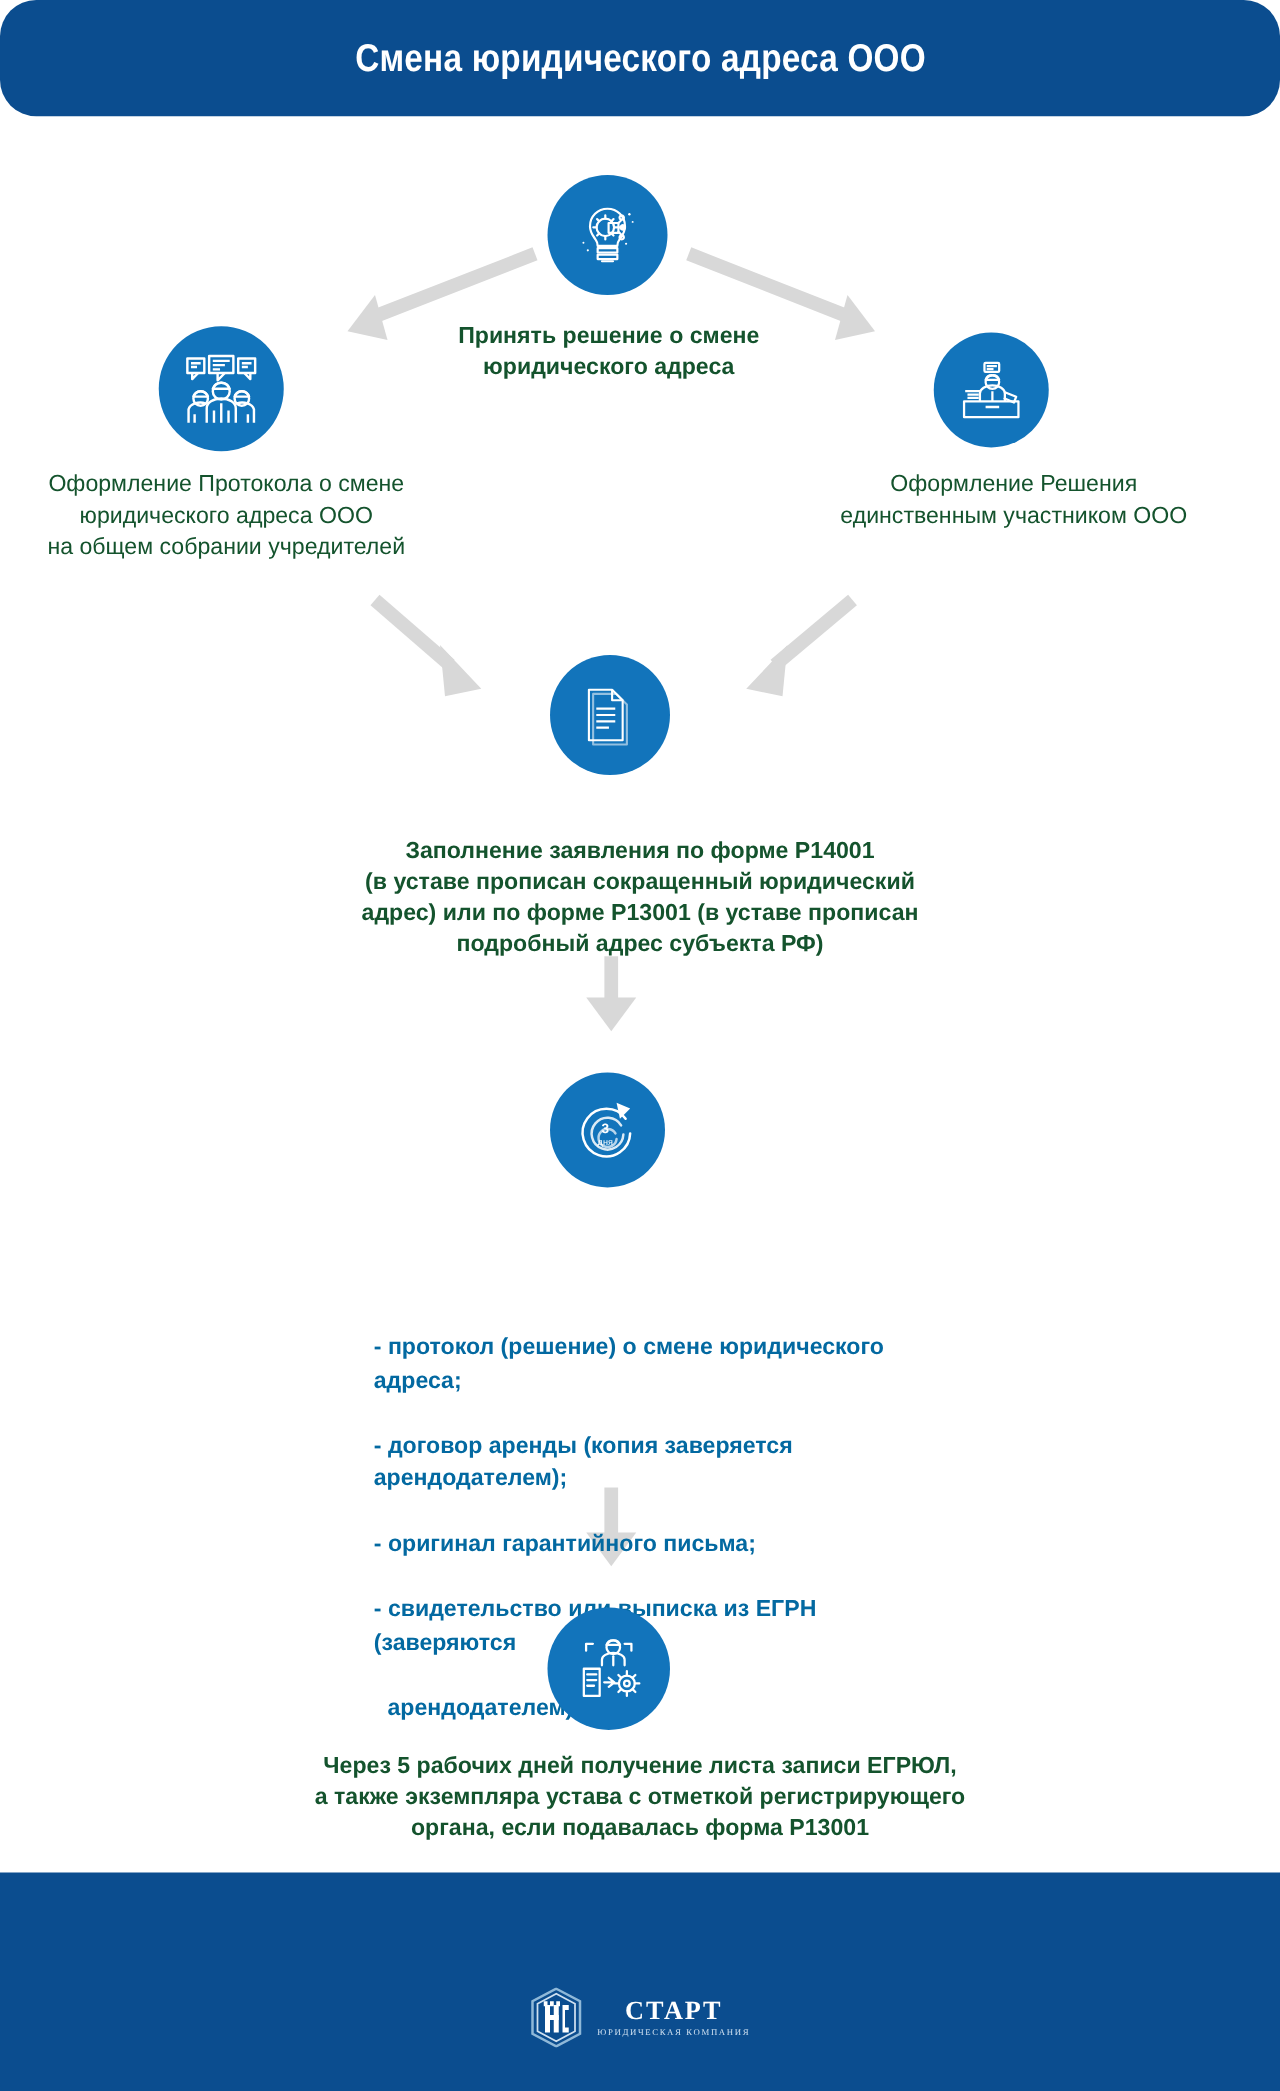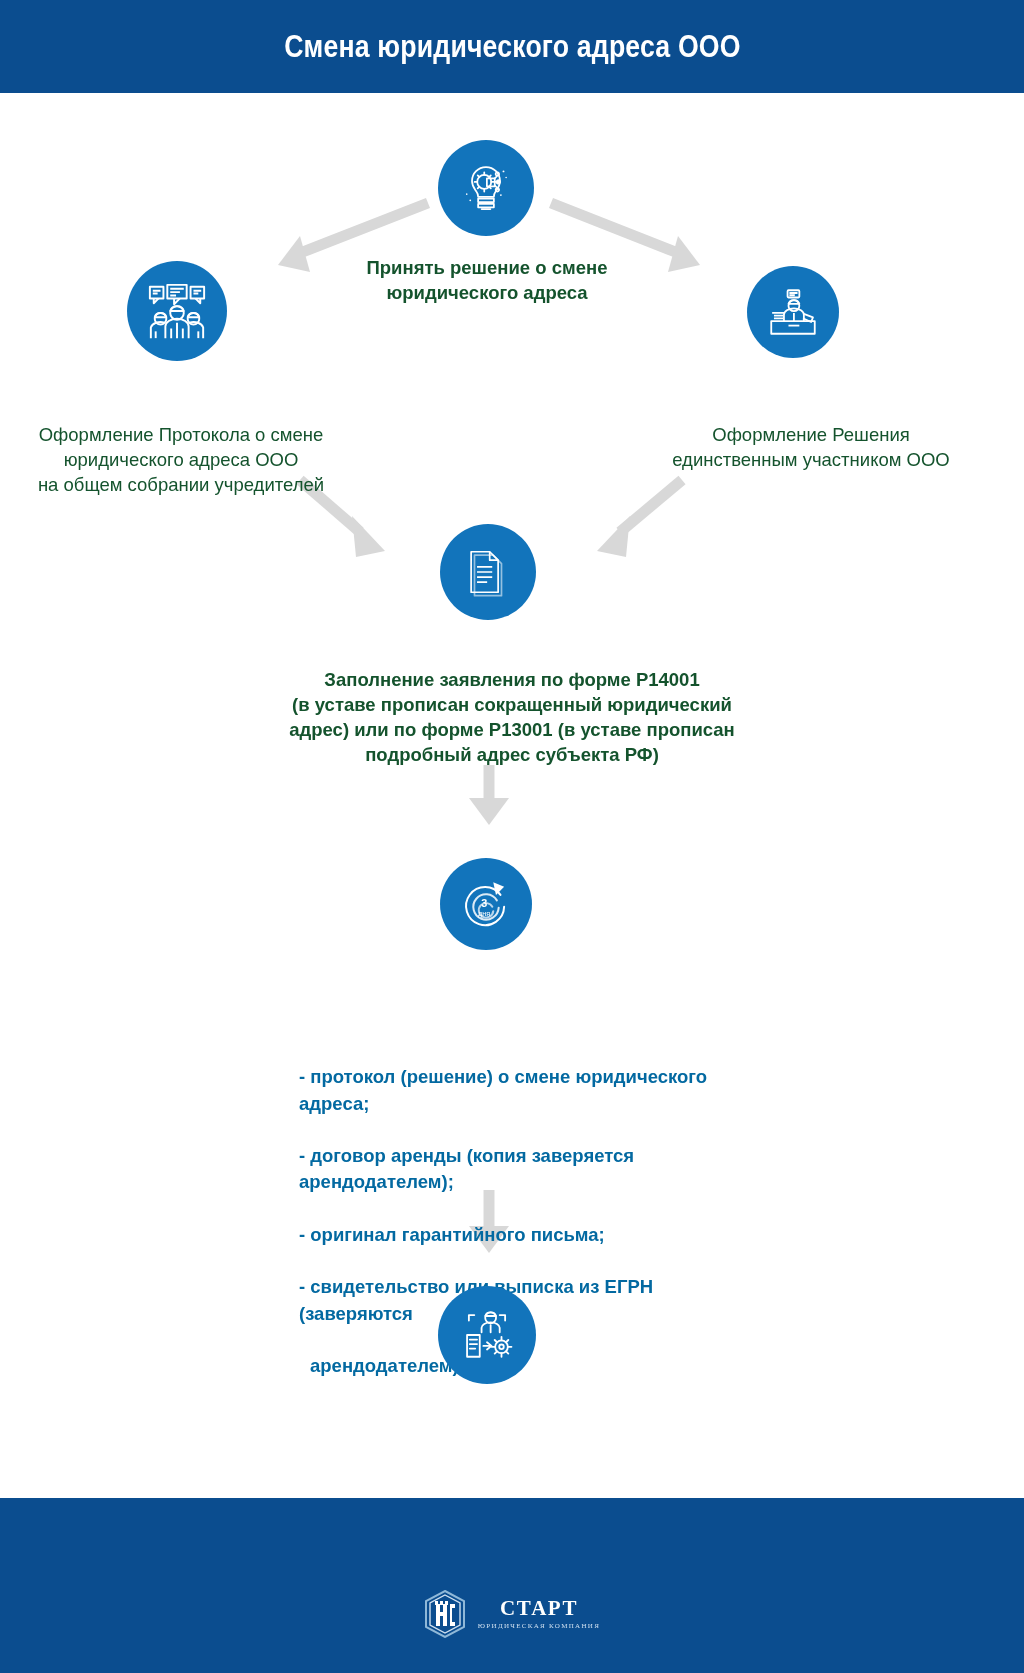--- a/index.html
+++ b/index.html
@@ -19,20 +19,21 @@
 
   
   .header {
     position: absolute;
     left: 0; top: 0;
     width: 1024px; height: 93px;
     background: #0b4d8f;
     display: flex;
     align-items: center;
     justify-content: center;
+    border-radius: 29px;
   }
   .header-title {
     color: #ffffff;
     font-size: 31px;
     font-weight: bold;
     letter-spacing: 0.2px;
     font-family: "Liberation Sans Narrow", "Liberation Sans", sans-serif;
     transform: scaleX(0.86);
   }
 
@@ -84,21 +85,21 @@
   
   .txt {
     position: absolute;
     color: #14532d;
     font-family: "Liberation Sans Narrow", "Liberation Sans", sans-serif;
     font-weight: bold;
     line-height: 1.35;
     text-align: center;
     white-space: pre-line;
   }
-  .txt.plain { font-weight: normal; margin-top: 48px; }
+  .txt.plain { font-weight: normal; }
   .txt-18 { font-size: 18.5px; }
   .txt-19 { font-size: 19.5px; }
   .bullets {
     position: absolute;
     color: #0369a1;
     font-family: "Liberation Sans Narrow", "Liberation Sans", sans-serif;
     font-weight: bold;
     font-size: 18.5px;
     line-height: 1.42;
     text-align: left;
@@ -270,20 +271,23 @@
         <path d="M12 10 l6 0 M12 10 l0 6 M52 10 l-6 0 M52 10 l0 6"></path>
         <path d="M10 32 h14 v24 h-14 z"></path>
         <path d="M13 37 h8 M13 42 h8 M13 47 h6"></path>
         <path d="M28 44 h8 M32 40 l5 4 l-5 4"></path>
         <circle cx="48" cy="45" r="7"></circle>
         <circle cx="48" cy="45" r="2.5"></circle>
         <path d="M48 34 v4 M48 52 v4 M37 45 h4 M55 45 h4 M40.5 37.5 l2.5 2.5 M53 50 l2.5 2.5 M40.5 52.5 l2.5 -2.5 M53 40 l2.5 -2.5"></path>
       </g>
     </svg>
   </div>
+  <div class="txt txt-18" style="left:212px; top:1400px; width:600px;">Через 5 рабочих дней получение листа записи ЕГРЮЛ,
+а также экземпляра устава с отметкой регистрирующего
+органа, если подавалась форма Р13001</div>
 
   <div class="footer">
     <div class="footer-logo">
       <svg class="logo-mark" viewBox="0 0 42 48">
         <path d="M21 1 L40 11 L40 37 L21 47 L2 37 L2 11 Z" fill="none" stroke="#8fb8d8" stroke-width="2"></path>
         <path d="M21 5 L36 13 L36 35 L21 43 L6 35 L6 13 Z" fill="none" stroke="#cfe0f0" stroke-width="1.4"></path>
         <g fill="#ffffff">
           <rect x="12" y="14" width="4" height="22"></rect>
           <rect x="19" y="14" width="4" height="22"></rect>
           <rect x="12" y="22" width="11" height="4"></rect>

